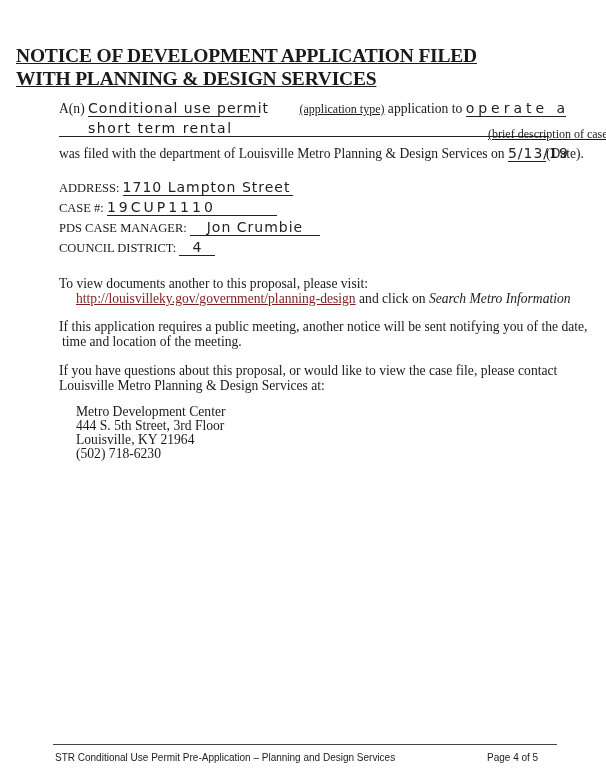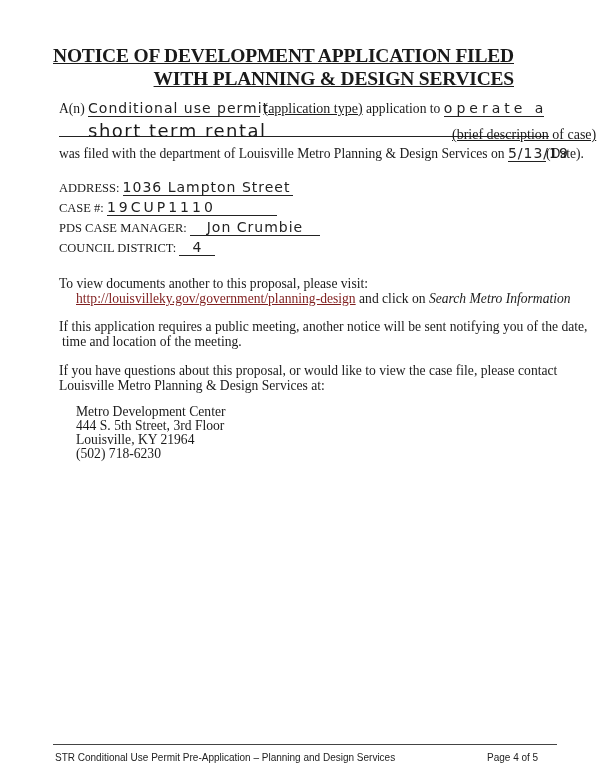--- a/index.html
+++ b/index.html
@@ -1,24 +1,24 @@
 <!DOCTYPE html>
 <html><head>
 <meta charset="utf-8">
 <style>
   html, body { margin:0; padding:0; }
   body { width:606px; height:784px; background:#ffffff; position:relative; overflow:hidden;
          font-family:"Liberation Serif", serif; color:#1a1a1a; }
-  .title { position:absolute; left:4px; width:510px; text-align:right; font-weight:bold;
+  .title { position:absolute; left:16px; width:510px; text-align:left; font-weight:bold;
            font-size:19.5px; line-height:24px; text-decoration:underline; letter-spacing:-0.2px; }
   .t1 { top:44px; } .t2 { top:67px; }
   .line { position:absolute; font-size:13.6px; white-space:nowrap; }
   .hw { font-family:"DejaVu Sans", sans-serif; font-size:14px; font-weight:normal; color:#222;
         letter-spacing:1px; display:inline-block; border-bottom:1px solid #222; line-height:15px; }
-  .small { font-size:14px; text-decoration:underline; }
+  .small { font-size:12px; text-decoration:underline;margin-left:36px; }
   .rule { position:absolute; border-bottom:1px solid #222; height:0; }
   a { color:#7f1d1d; }
   .it { font-style:italic; }
   .footer-rule { position:absolute; left:53px; top:744px; width:504px; border-top:1.5px solid #444; }
   .footer { position:absolute; top:752px; font-family:"Liberation Sans", sans-serif; font-size:10px; color:#222; }
 </style>
 </head>
 <body>
 
 <div>
@@ -29,32 +29,32 @@
 <div class="line" style="left:59px; top:101px;">
   <span>A(n)</span>
   <span class="hw" style="width:172px;">Conditional use permit</span>
   <span class="small">(application type)</span>
   <span>application to</span>
   <span class="hw" style="width:100px; text-align:left; letter-spacing:4px;">operate a</span>
 </div>
 
 <div class="rule" style="left:59px; top:136px; width:490px;"></div>
 <div class="line" style="left:88px; top:120px;">
-  <span style="font-family:'DejaVu Sans',sans-serif; font-size:18px; letter-spacing:1.5px;">short term rental</span>
+  <span style="font-family:'DejaVu Sans',sans-serif; font-size:14px; letter-spacing:1.5px;">short term rental</span>
 </div>
 <div class="line small" style="left:452px; top:127px;">(brief description of case)</div>
 
 <div class="line" style="left:59px; top:146px;">
   <span>was filed with the department of Louisville Metro Planning &amp; Design Services on</span>
   <span class="hw" style="width:38px; text-align:center;">5/13/19</span><span>(Date).</span>
 </div>
 
 <div class="line" style="left:59px; top:180px; font-size:12.5px;">
   <span>ADDRESS:</span>
-  <span class="hw" style="width:170px;">1036 Lampton Street</span>
+  <span class="hw" style="width:170px;">1710 Lampton Street</span>
 </div>
 <div class="line" style="left:59px; top:200px; font-size:12.5px;">
   <span>CASE #:</span>
   <span class="hw" style="width:170px; letter-spacing:3px;">19CUP1110</span>
 </div>
 <div class="line" style="left:59px; top:220px; font-size:12.5px;">
   <span>PDS CASE MANAGER:</span>
   <span class="hw" style="width:130px; text-align:center;">Jon Crumbie</span>
 </div>
 <div class="line" style="left:59px; top:240px; font-size:12.5px;">

